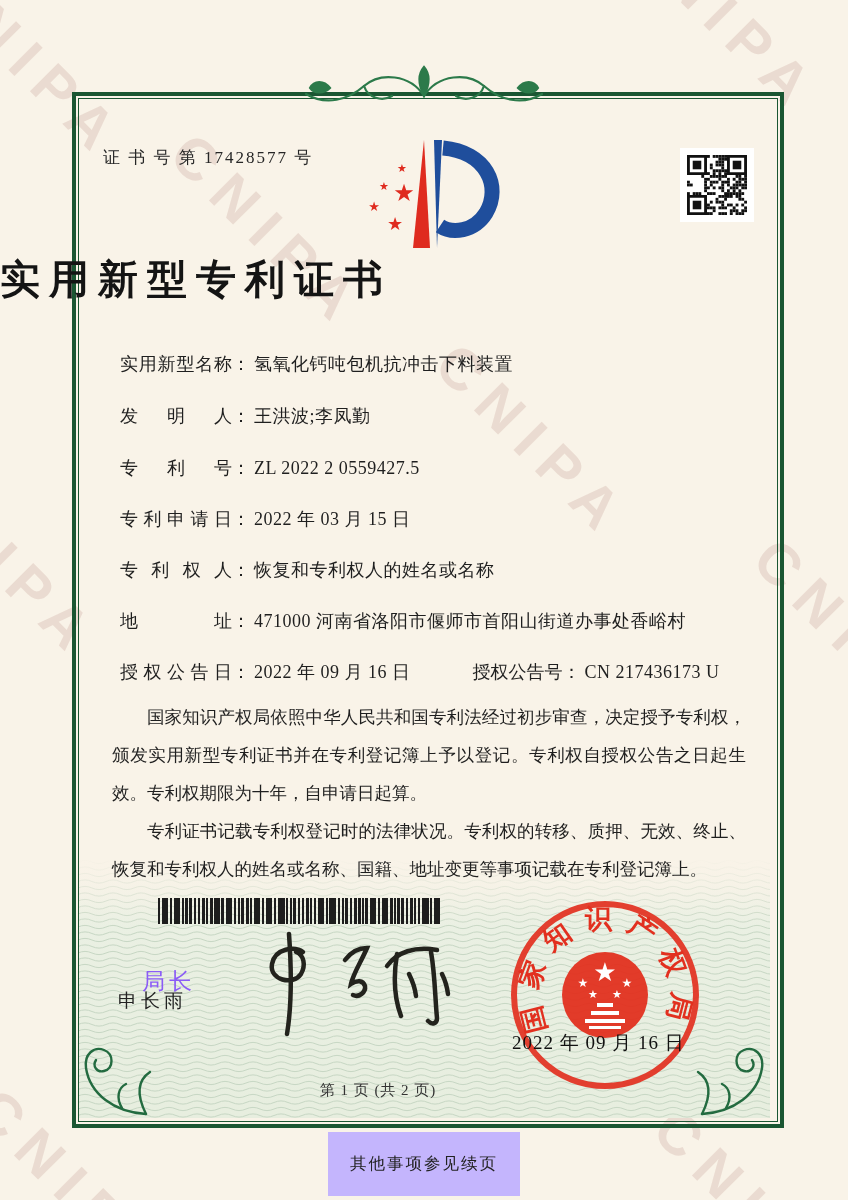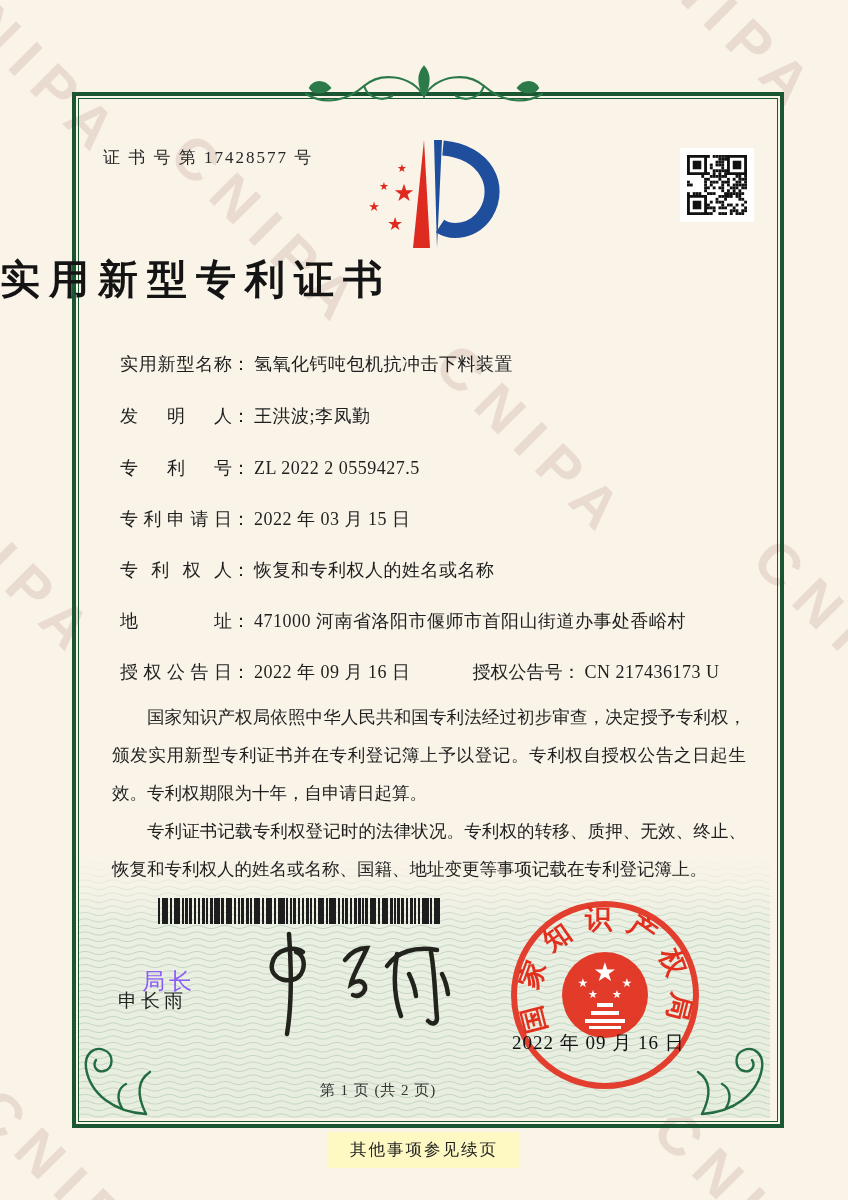--- a/index.html
+++ b/index.html
@@ -58,21 +58,21 @@
   .signature{position:absolute;left:245px;top:922px;}
 
   .seal{position:absolute;left:505px;top:895px;width:200px;height:200px;}
   .seal-date{position:absolute;left:512px;top:1030px;width:200px;font-size:19px;color:#111;
              letter-spacing:1px;white-space:nowrap;}
 
   .page-info{position:absolute;left:0;top:1073px;width:756px;text-align:center;
              font-size:15px;color:#333;letter-spacing:1px;margin-top:8px;}
 
   .footer-note{position:absolute;left:0;top:1132px;width:848px;text-align:center;}
-  .footer-note span{display:inline-block;background:#fef9c3;padding:7px 22px;
+  .footer-note span{display:inline-block;background:#c4b5fd;padding:21px 22px;
                     font-size:16.5px;color:#222;letter-spacing:2px;}
 
   .ornament-top{position:absolute;left:294px;top:64px;z-index:3;}
   .corner-swirl{position:absolute;z-index:4;}
 </style>
 </head>
 <body>
 
 <div class="page">
 

